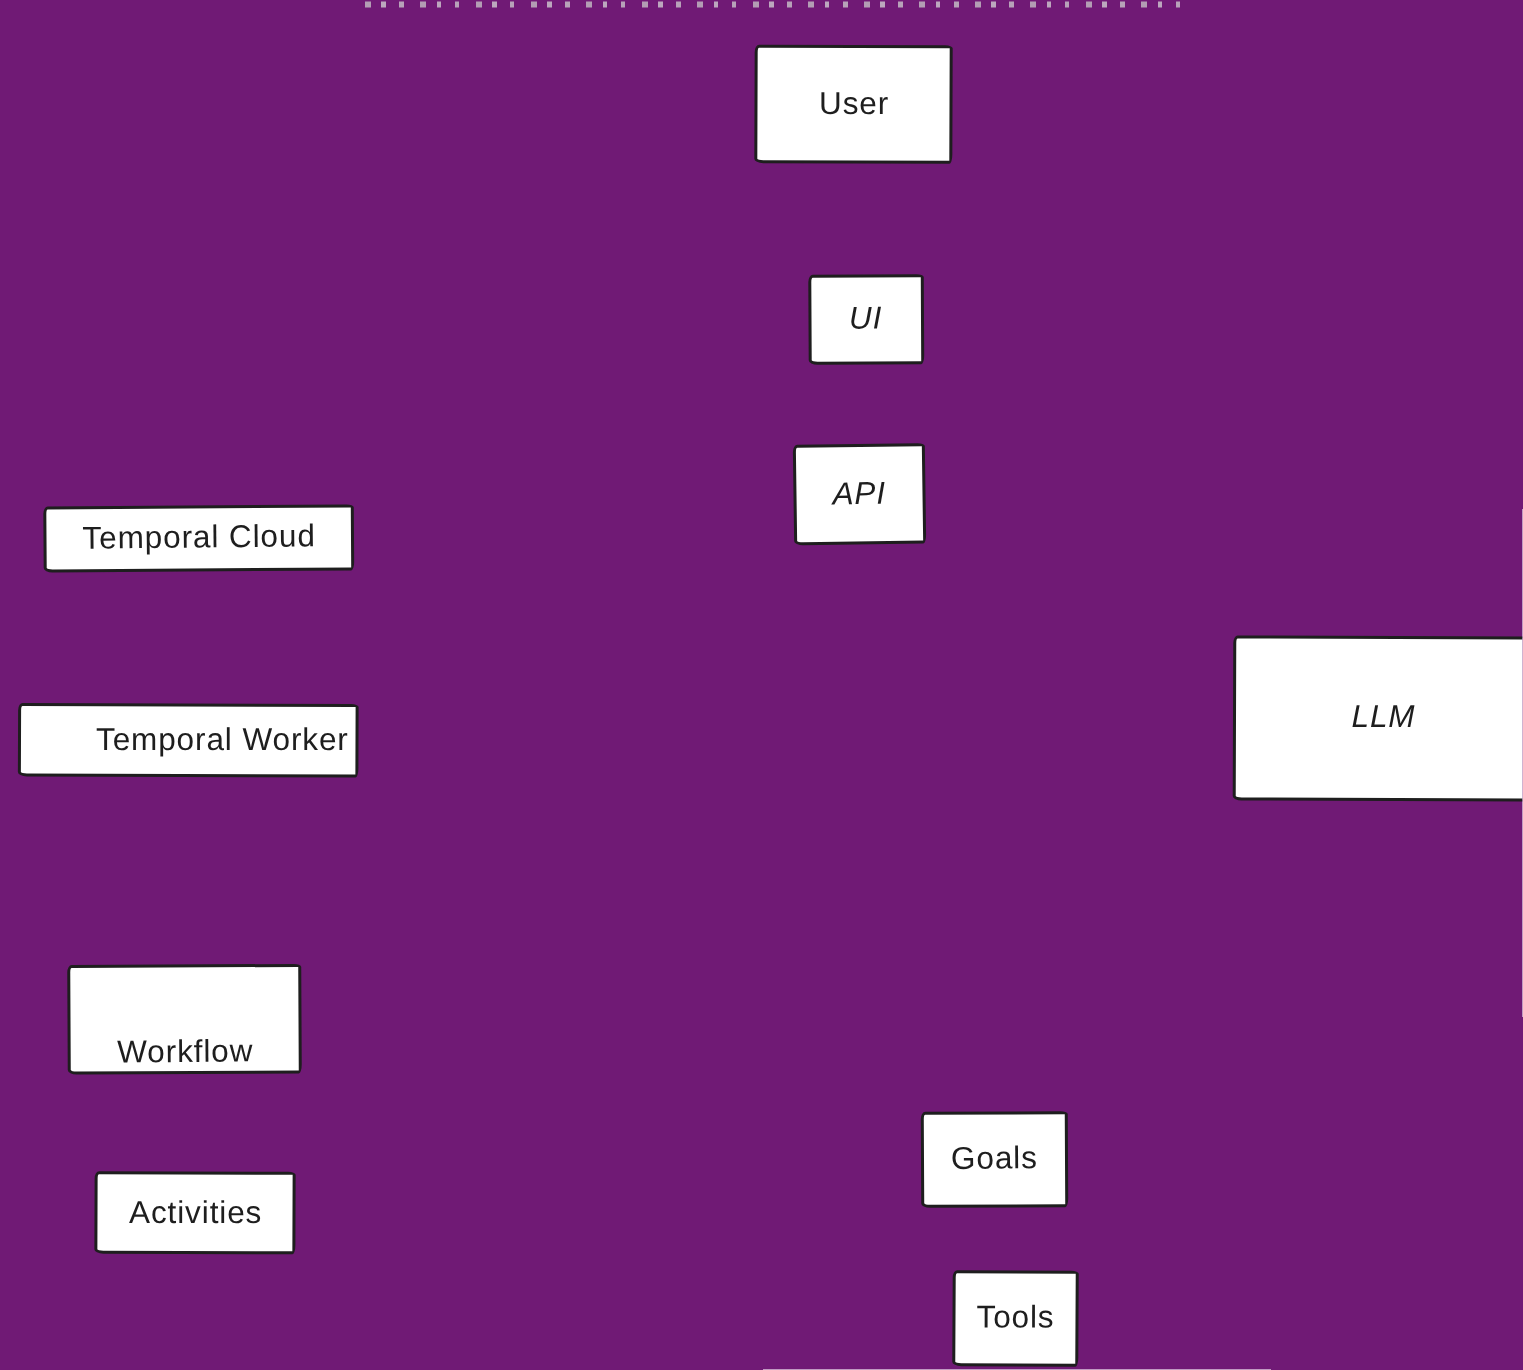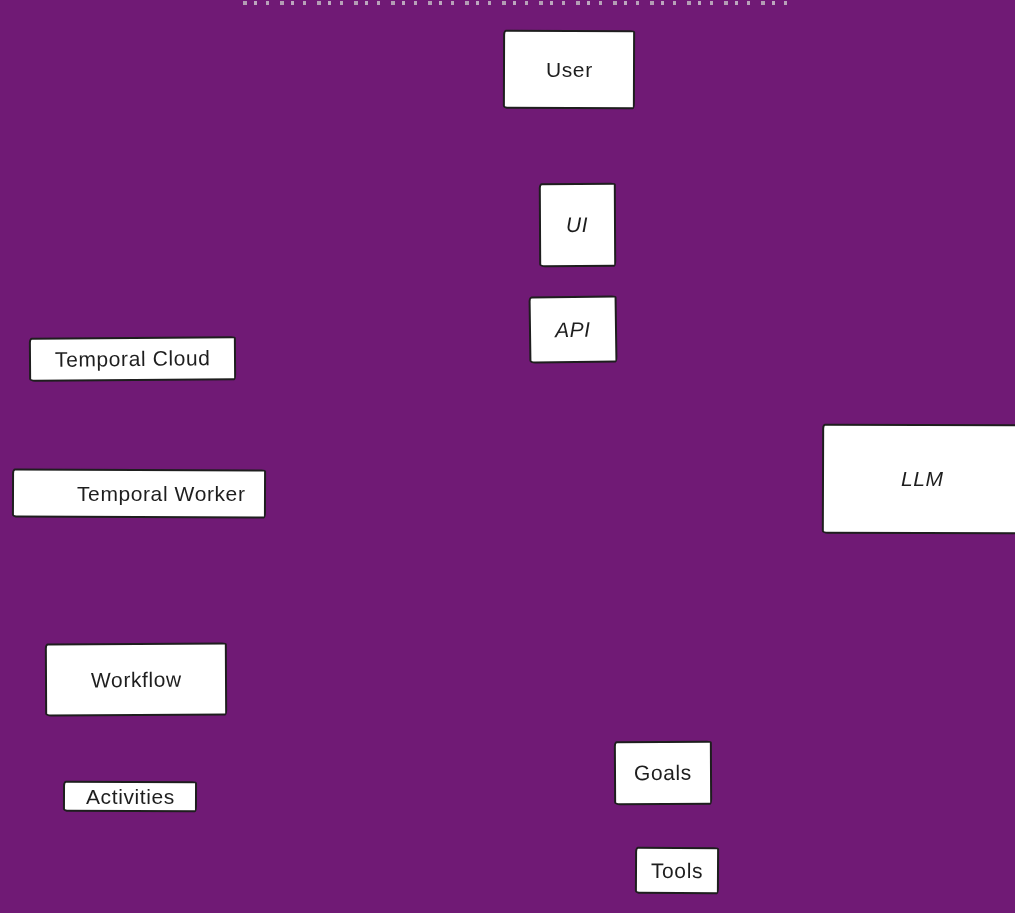--- a/index.html
+++ b/index.html
@@ -47,29 +47,29 @@
     letter-spacing: 0.6px;
     cursor: move;
   }
   .sketch-box .lbl {
     white-space: nowrap;
     transform: rotate(-0.2deg);
   }
   .slant .lbl { font-style: italic; }
 
   .b-user            { left: 503px; top: 30px;  width: 132px; height: 79px;  transform: rotate(0.2deg); }
-  .b-ui              { left: 539px; top: 183px; width: 77px;  height: 84px;  transform: rotate(-0.3deg); text-align: center; }
+  .b-ui              { left: 539px; top: 183px; width: 77px;  height: 60px;  transform: rotate(-0.3deg); text-align: center; }
   .b-api             { left: 529px; top: 296px; width: 88px;  height: 67px;  transform: rotate(-0.8deg); }
   .b-temporal-cloud  { left: 29px;  top: 337px; width: 207px; height: 44px;  transform: rotate(-0.4deg); }
-  .b-temporal-worker { left: 12px;  top: 469px; width: 254px; height: 49px;  transform: rotate(0.2deg); padding-left: 45px; }
+  .b-temporal-worker { left: 12px;  top: 469px; width: 227px; height: 49px;  transform: rotate(0.2deg); padding-left: 45px; }
   .b-llm             { left: 822px; top: 424px; width: 201px; height: 110px; transform: rotate(0.2deg); }
-  .b-workflow        { left: 45px;  top: 643px; width: 182px; height: 73px;  transform: rotate(-0.3deg); }
-  .b-activities      { left: 63px;  top: 781px; width: 134px; height: 31px;  transform: rotate(0.2deg); }
+  .b-workflow        { left: 45px;  top: 643px; width: 156px; height: 73px;  transform: rotate(-0.3deg); align-items: flex-end; }
+  .b-activities      { left: 63px;  top: 781px; width: 134px; height: 55px;  transform: rotate(0.2deg); }
   .b-goals           { left: 614px; top: 741px; width: 98px; height: 64px;  transform: rotate(-0.3deg); }
-  .b-tools           { left: 635px; top: 847px; width: 84px;  height: 47px;  transform: rotate(0.3deg); }
+  .b-tools           { left: 635px; top: 847px; width: 84px;  height: 64px;  transform: rotate(0.3deg); }
 </style>
 </head>
 <body>
 
 <div class="canvas">
 
   <div class="cropped-fragments"></div>
 
   <div class="sketch-box b-user">
     <span class="lbl">User</span>

